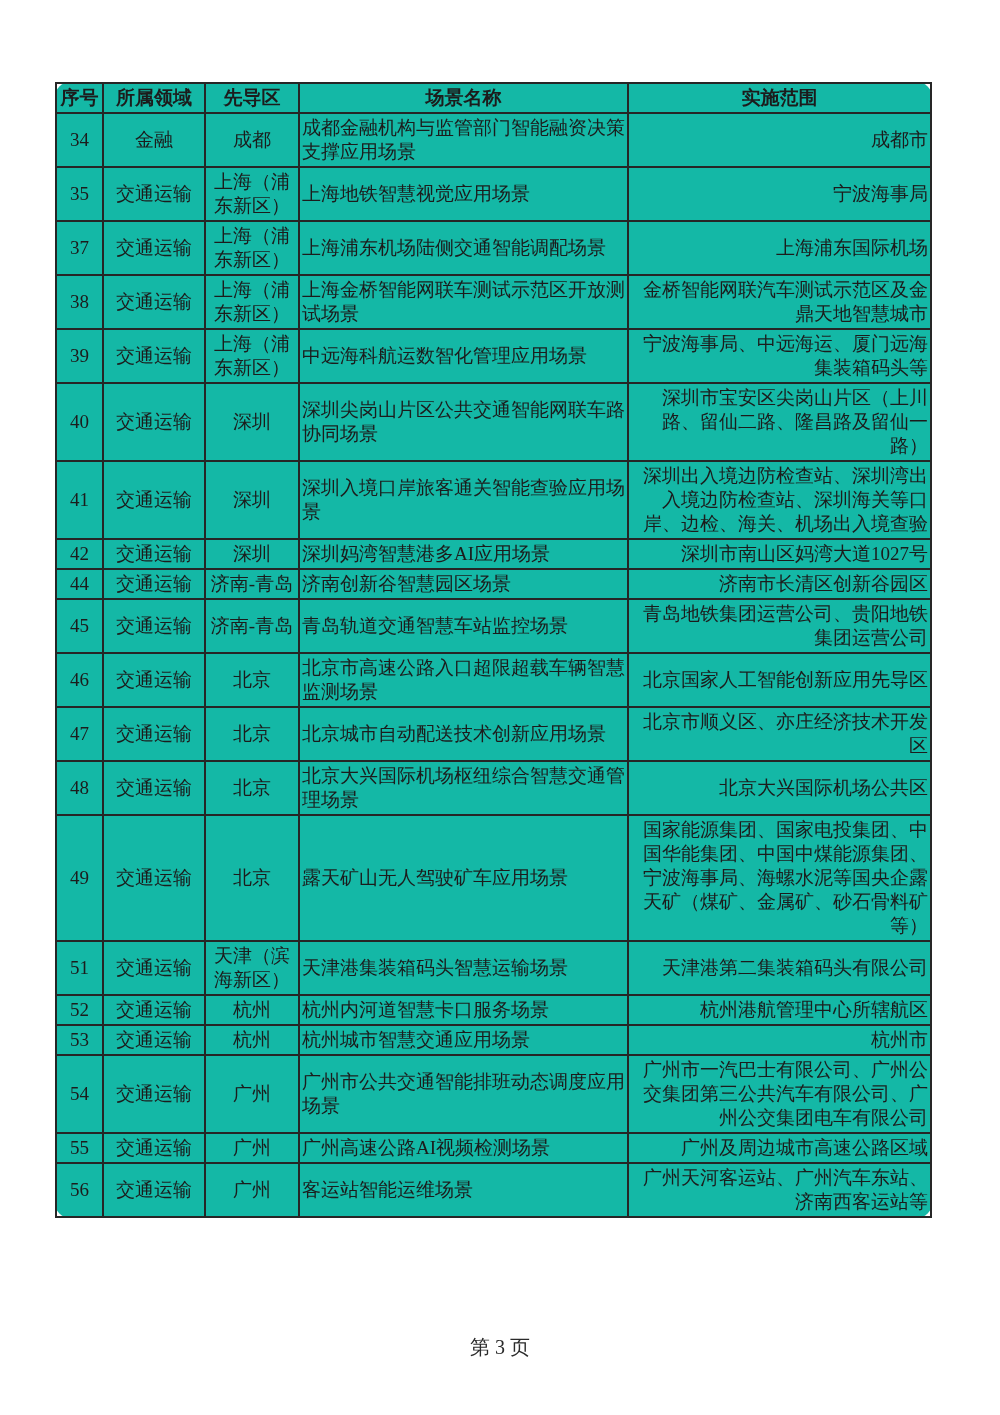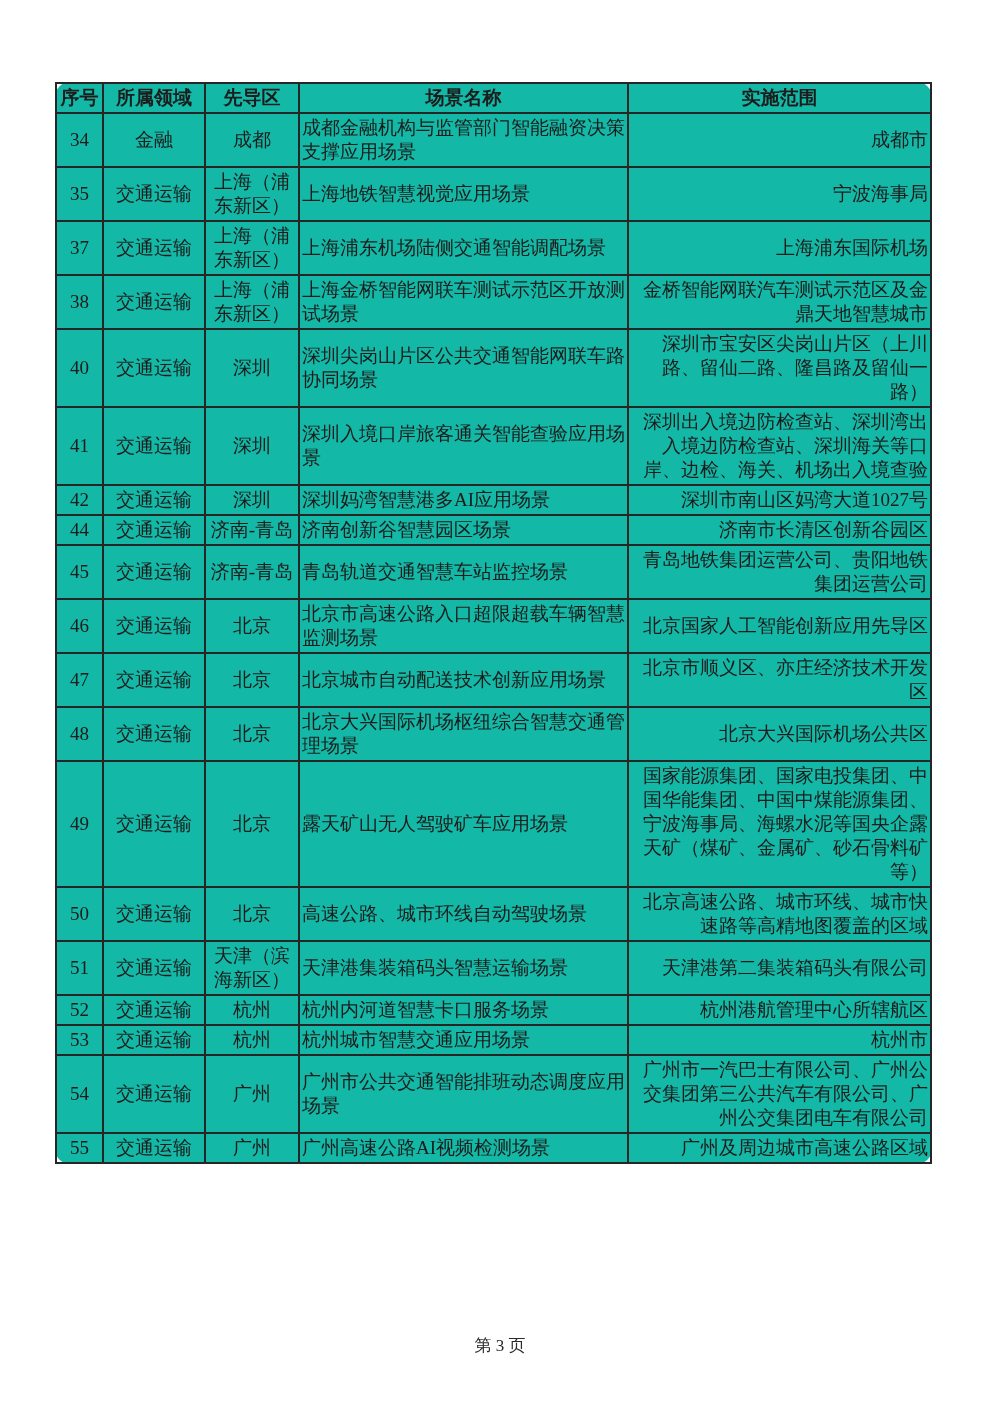--- a/index.html
+++ b/index.html
@@ -61,21 +61,21 @@
     text-align: right;
     padding-left: 6px;
     padding-right: 16px;
   }
   .footer {
     position: absolute;
     left: 0;
     top: 1334px;
     width: 1000px;
     text-align: center;
-    font-size: 17px;
+    font-size: 20px;
     color: #2a2a2a;
   }
 </style>
 </head>
 <body>
 
 <div class="page">
 
   <table class="scenario-table">
     <colgroup>
@@ -117,20 +117,27 @@
       <td class="c-scope">上海浦东国际机场</td>
     </tr>
         <tr>
       <td class="c-no">38</td>
       <td class="c-domain">交通运输</td>
       <td class="c-zone">上海（浦东新区）</td>
       <td class="c-scene">上海金桥智能网联车测试示范区开放测试场景</td>
       <td class="c-scope">金桥智能网联汽车测试示范区及金鼎天地智慧城市</td>
     </tr>
         <tr>
+      <td class="c-no">39</td>
+      <td class="c-domain">交通运输</td>
+      <td class="c-zone">上海（浦东新区）</td>
+      <td class="c-scene">中远海科航运数智化管理应用场景</td>
+      <td class="c-scope">宁波海事局、中远海运、厦门远海集装箱码头等</td>
+    </tr>
+        <tr>
       <td class="c-no">40</td>
       <td class="c-domain">交通运输</td>
       <td class="c-zone">深圳</td>
       <td class="c-scene">深圳尖岗山片区公共交通智能网联车路协同场景</td>
       <td class="c-scope">深圳市宝安区尖岗山片区（上川路、留仙二路、隆昌路及留仙一路）</td>
     </tr>
         <tr>
       <td class="c-no">41</td>
       <td class="c-domain">交通运输</td>
       <td class="c-zone">深圳</td>
@@ -180,27 +187,20 @@
       <td class="c-scope">北京大兴国际机场公共区</td>
     </tr>
         <tr>
       <td class="c-no">49</td>
       <td class="c-domain">交通运输</td>
       <td class="c-zone">北京</td>
       <td class="c-scene">露天矿山无人驾驶矿车应用场景</td>
       <td class="c-scope">国家能源集团、国家电投集团、中国华能集团、中国中煤能源集团、宁波海事局、海螺水泥等国央企露天矿（煤矿、金属矿、砂石骨料矿等）</td>
     </tr>
         <tr>
-      <td class="c-no">50</td>
-      <td class="c-domain">交通运输</td>
-      <td class="c-zone">北京</td>
-      <td class="c-scene">高速公路、城市环线自动驾驶场景</td>
-      <td class="c-scope">北京高速公路、城市环线、城市快速路等高精地图覆盖的区域</td>
-    </tr>
-        <tr>
       <td class="c-no">51</td>
       <td class="c-domain">交通运输</td>
       <td class="c-zone">天津（滨海新区）</td>
       <td class="c-scene">天津港集装箱码头智慧运输场景</td>
       <td class="c-scope">天津港第二集装箱码头有限公司</td>
     </tr>
         <tr>
       <td class="c-no">52</td>
       <td class="c-domain">交通运输</td>
       <td class="c-zone">杭州</td>
@@ -221,18 +221,25 @@
       <td class="c-scene">广州市公共交通智能排班动态调度应用场景</td>
       <td class="c-scope">广州市一汽巴士有限公司、广州公交集团第三公共汽车有限公司、广州公交集团电车有限公司</td>
     </tr>
         <tr>
       <td class="c-no">55</td>
       <td class="c-domain">交通运输</td>
       <td class="c-zone">广州</td>
       <td class="c-scene">广州高速公路AI视频检测场景</td>
       <td class="c-scope">广州及周边城市高速公路区域</td>
     </tr>
+        <tr>
+      <td class="c-no">56</td>
+      <td class="c-domain">交通运输</td>
+      <td class="c-zone">广州</td>
+      <td class="c-scene">客运站智能运维场景</td>
+      <td class="c-scope">广州天河客运站、广州汽车东站、济南西客运站等</td>
+    </tr>
       </tbody>
   </table>
 
   <div class="footer">第 3 页</div>
 
 </div>
 
 </body></html>

